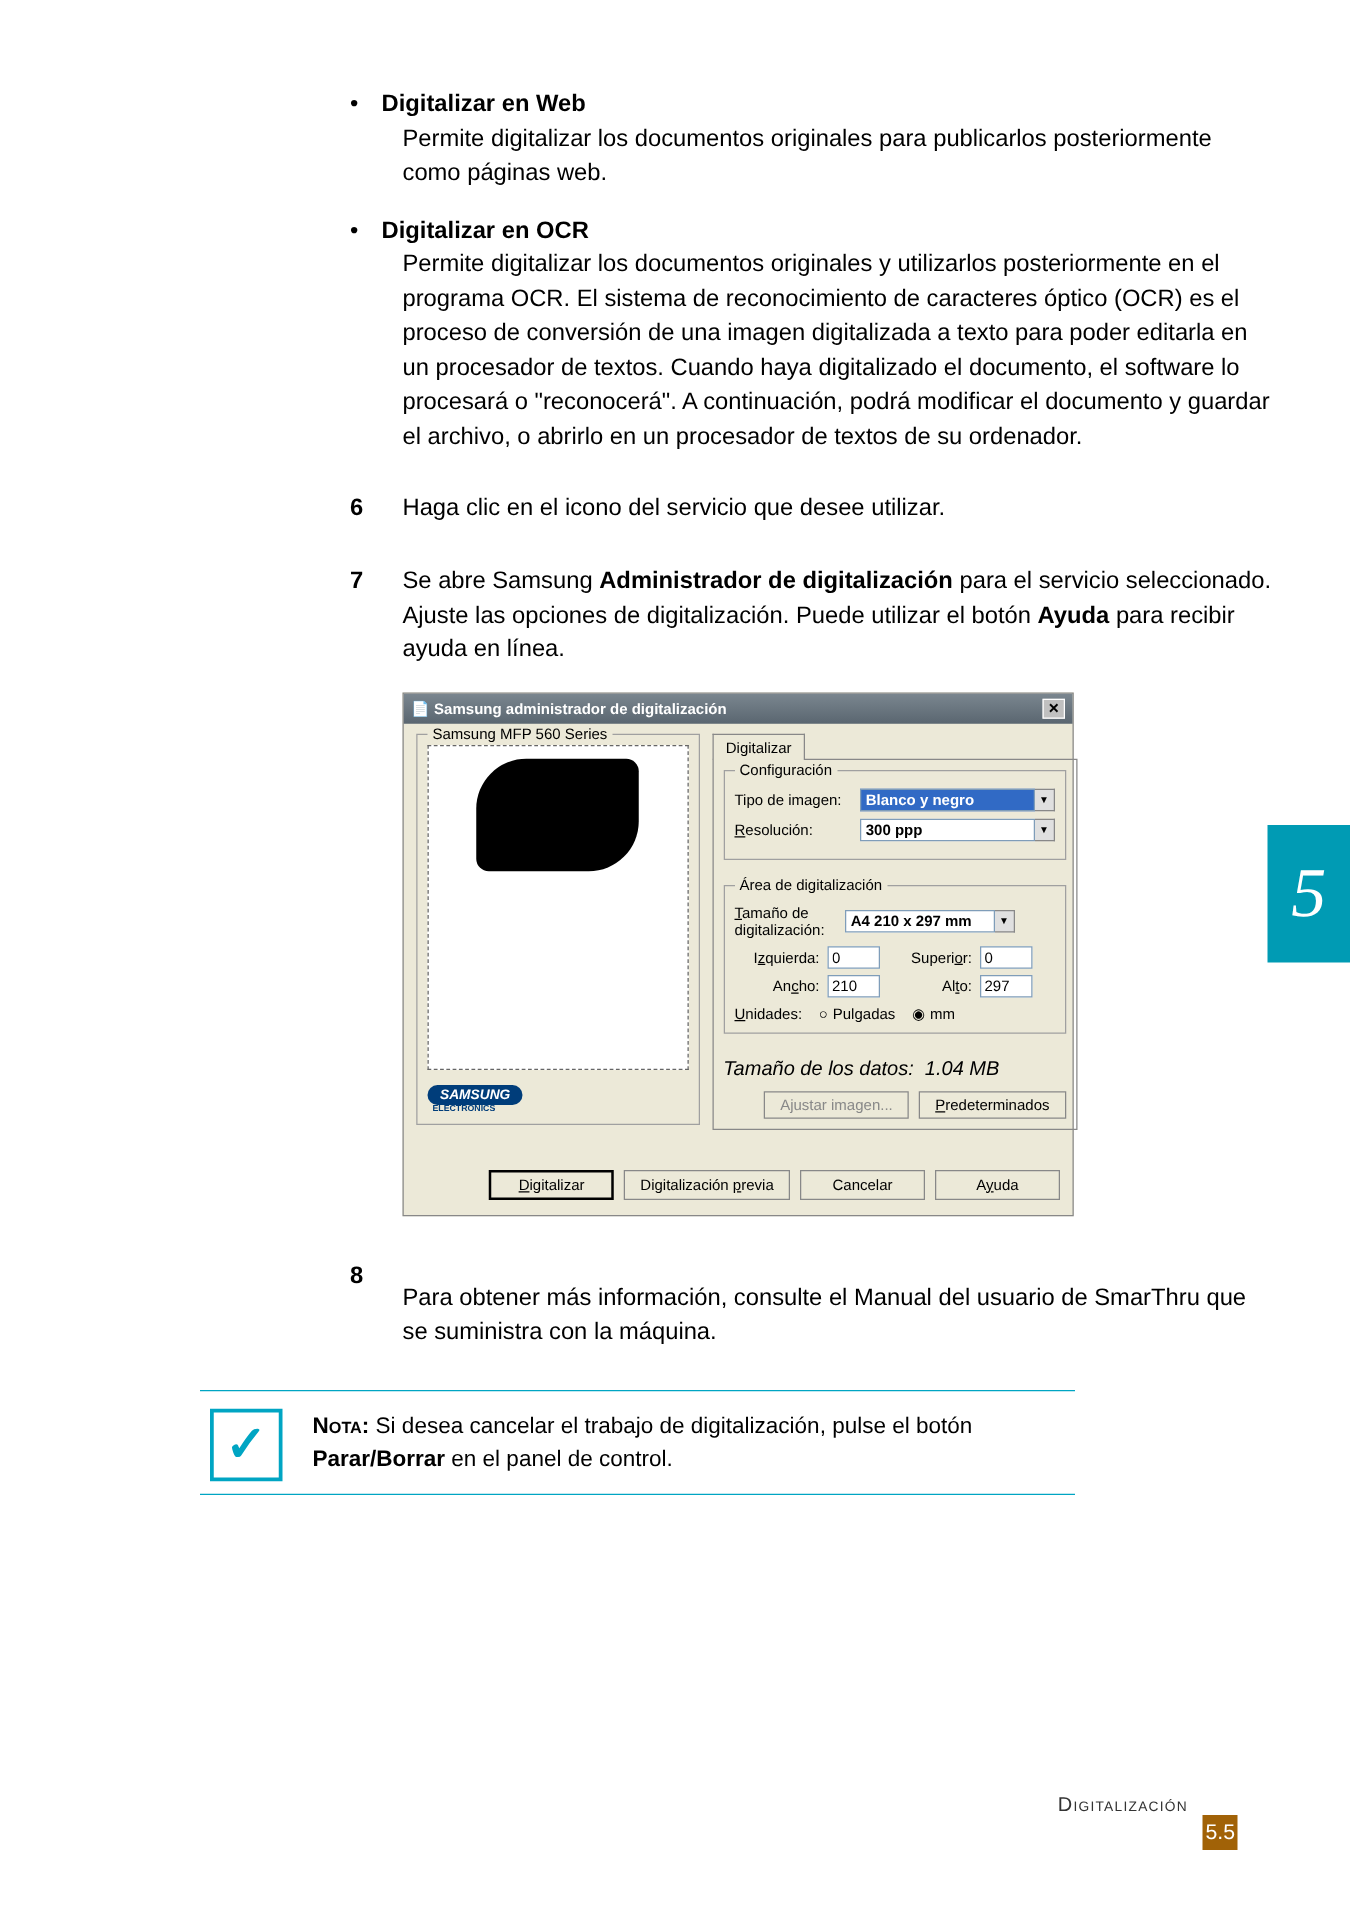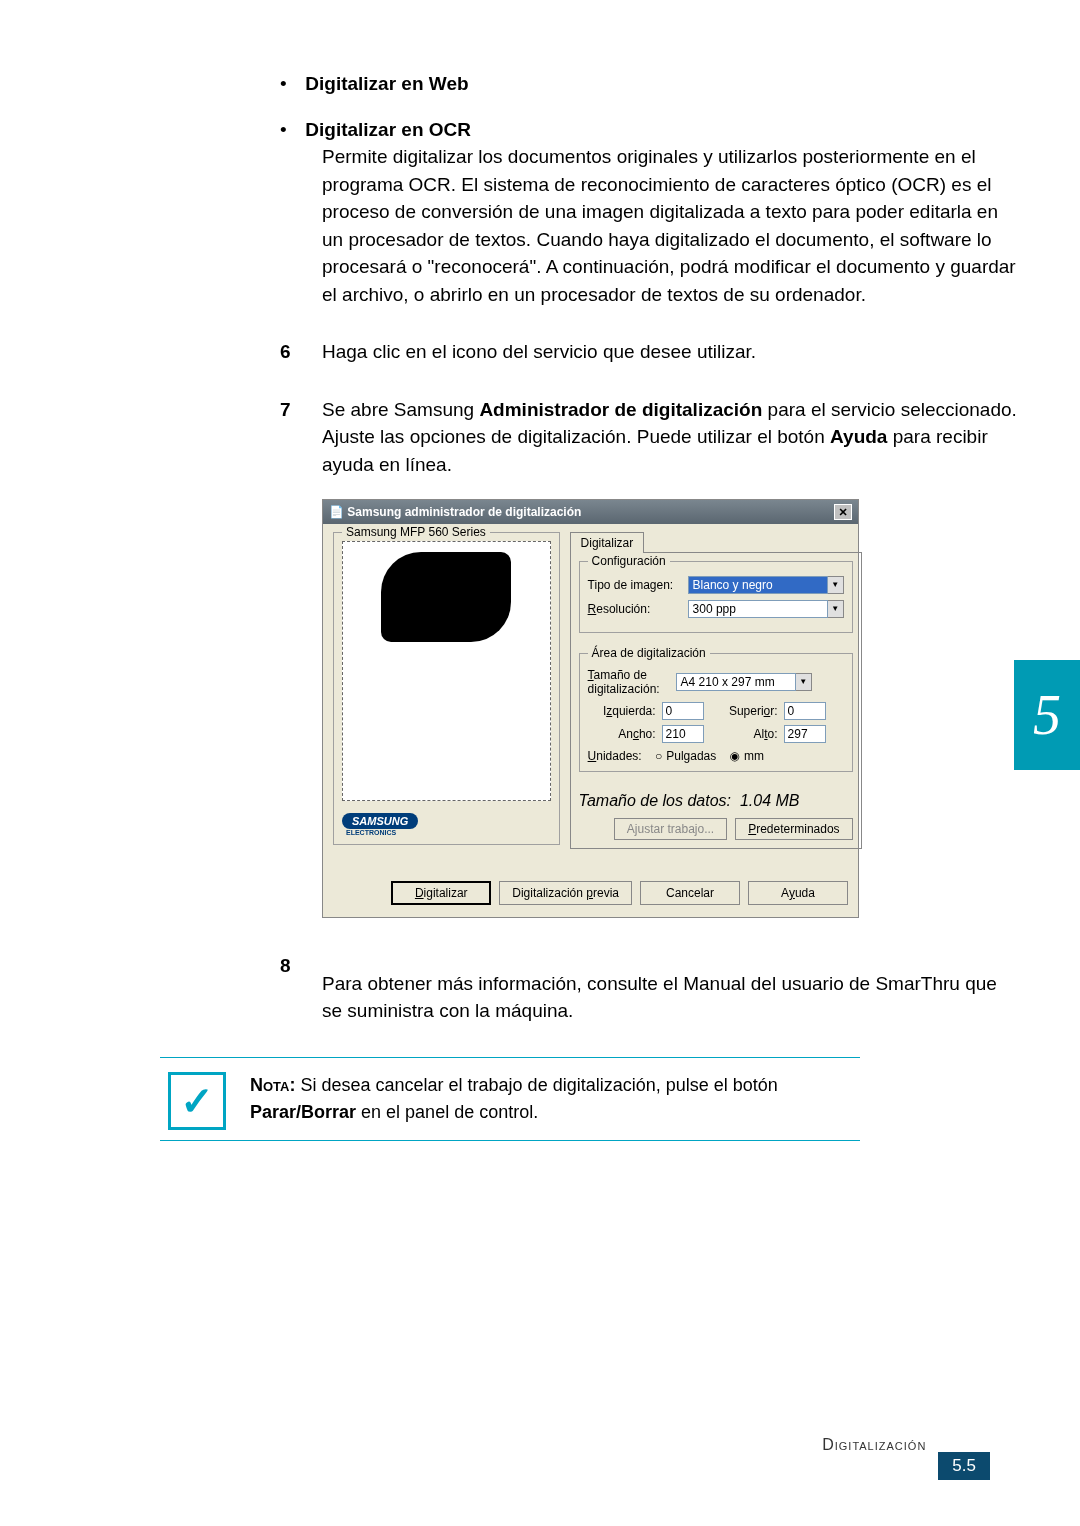--- a/index.html
+++ b/index.html
@@ -103,20 +103,21 @@
     }
     .tab-content { border: 1px solid #888; padding: 8px; margin-top: -1px; }
     .form-row { display: flex; align-items: center; margin: 6px 0; font-size: 12px; }
     .form-row label { width: 100px; }
     .form-row .fld, .form-row select {
       border: 1px solid #7f9db9;
       background: #fff;
       padding: 1px 4px;
       font-size: 12px;
       height: 18px;
+      font-weight: bold;
     }
     .form-row .fld.sel { background: #316ac5; color: #fff; }
     .dropdown-btn {
       width: 16px; height: 18px;
       background: #e0e0e0;
       border: 1px solid #888;
       border-left: none;
       text-align: center;
       font-size: 8px;
       line-height: 16px;
@@ -191,35 +192,36 @@
       position: absolute;
       bottom: 46px;
       right: 90px;
       font-size: 16px;
       display: flex;
       align-items: center;
       gap: 12px;
     }
     .footer .label { font-variant: small-caps; letter-spacing: 1px; color: #333; }
     .footer .pagenum {
-      background: #0c4a6e;
+      background: #a16207;
       color: #fff;
-      padding: 4px 14px;
+      padding: 4px 2px;
       font-size: 17px;
       margin-top: 43px;
     }
     .u { text-decoration: underline; }
   </style>
 </head>
 <body>
 
 <div class="content">
 
   <div class="bullet-item">
     <span class="bullet">•</span>&nbsp;<span class="bullet-title">Digitalizar en Web</span>
+    <div class="bullet-desc">Permite digitalizar los documentos originales para publicarlos posteriormente como páginas web.</div>
   </div>
 
   <div class="bullet-item">
     <span class="bullet">•</span>&nbsp;<span class="bullet-title">Digitalizar en OCR</span>
     <div class="bullet-desc">Permite digitalizar los documentos originales y utilizarlos posteriormente en el programa OCR. El sistema de reconocimiento de caracteres óptico (OCR) es el proceso de conversión de una imagen digitalizada a texto para poder editarla en un procesador de textos. Cuando haya digitalizado el documento, el software lo procesará o "reconocerá". A continuación, podrá modificar el documento y guardar el archivo, o abrirlo en un procesador de textos de su ordenador.</div>
   </div>
 
   <div class="num-item">
     <div class="num">6</div>
     <div class="txt">Haga clic en el icono del servicio que desee utilizar.</div>
@@ -289,21 +291,21 @@
               <div class="units-row">
                 <span class="u">U</span>nidades:
                 <span class="radio">○</span><span>Pulgadas</span>
                 <span class="radio">◉</span><span>mm</span>
               </div>
             </div>
             <div class="data-size">
               <span>Tamaño de los datos:</span>&nbsp;&nbsp;<span>1.04 MB</span>
             </div>
             <div style="display:flex; gap:8px; justify-content:flex-end;">
-              <button class="btn disabled">Ajustar trabajo...</button>
+              <button class="btn disabled">Ajustar imagen...</button>
               <button class="btn"><span class="u">P</span>redeterminados</button>
             </div>
           </div>
         </div>
       </div>
       <div class="bottom-btns">
         <button class="btn primary"><span class="u">D</span>igitalizar</button>
         <button class="btn">Digitalización <span class="u">p</span>revia</button>
         <button class="btn">Cancelar</button>
         <button class="btn">A<span class="u">y</span>uda</button>

